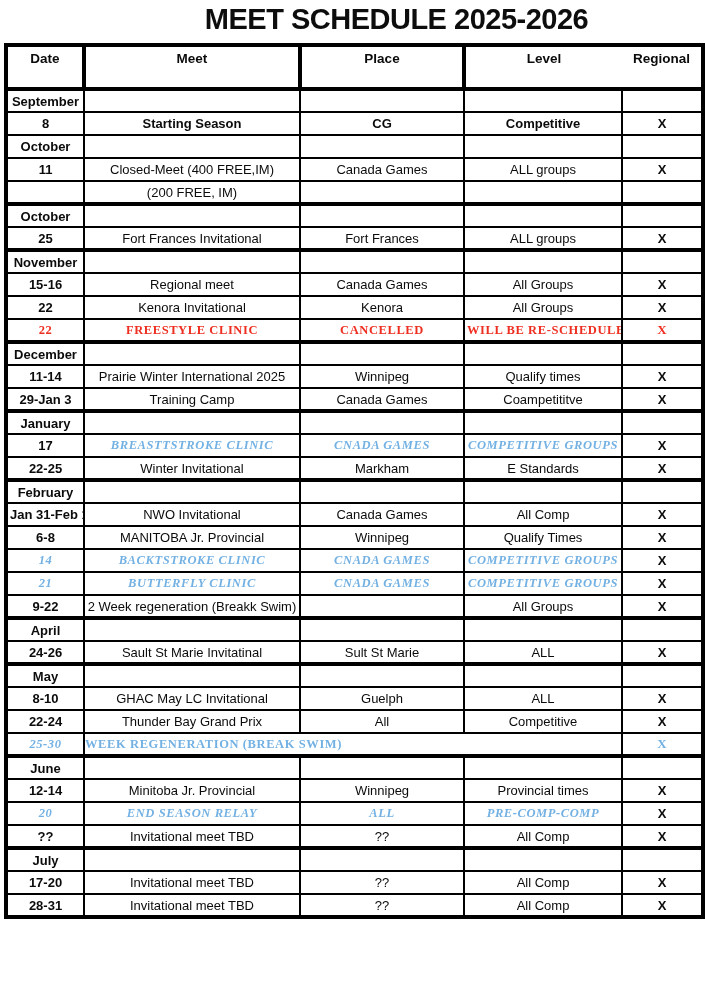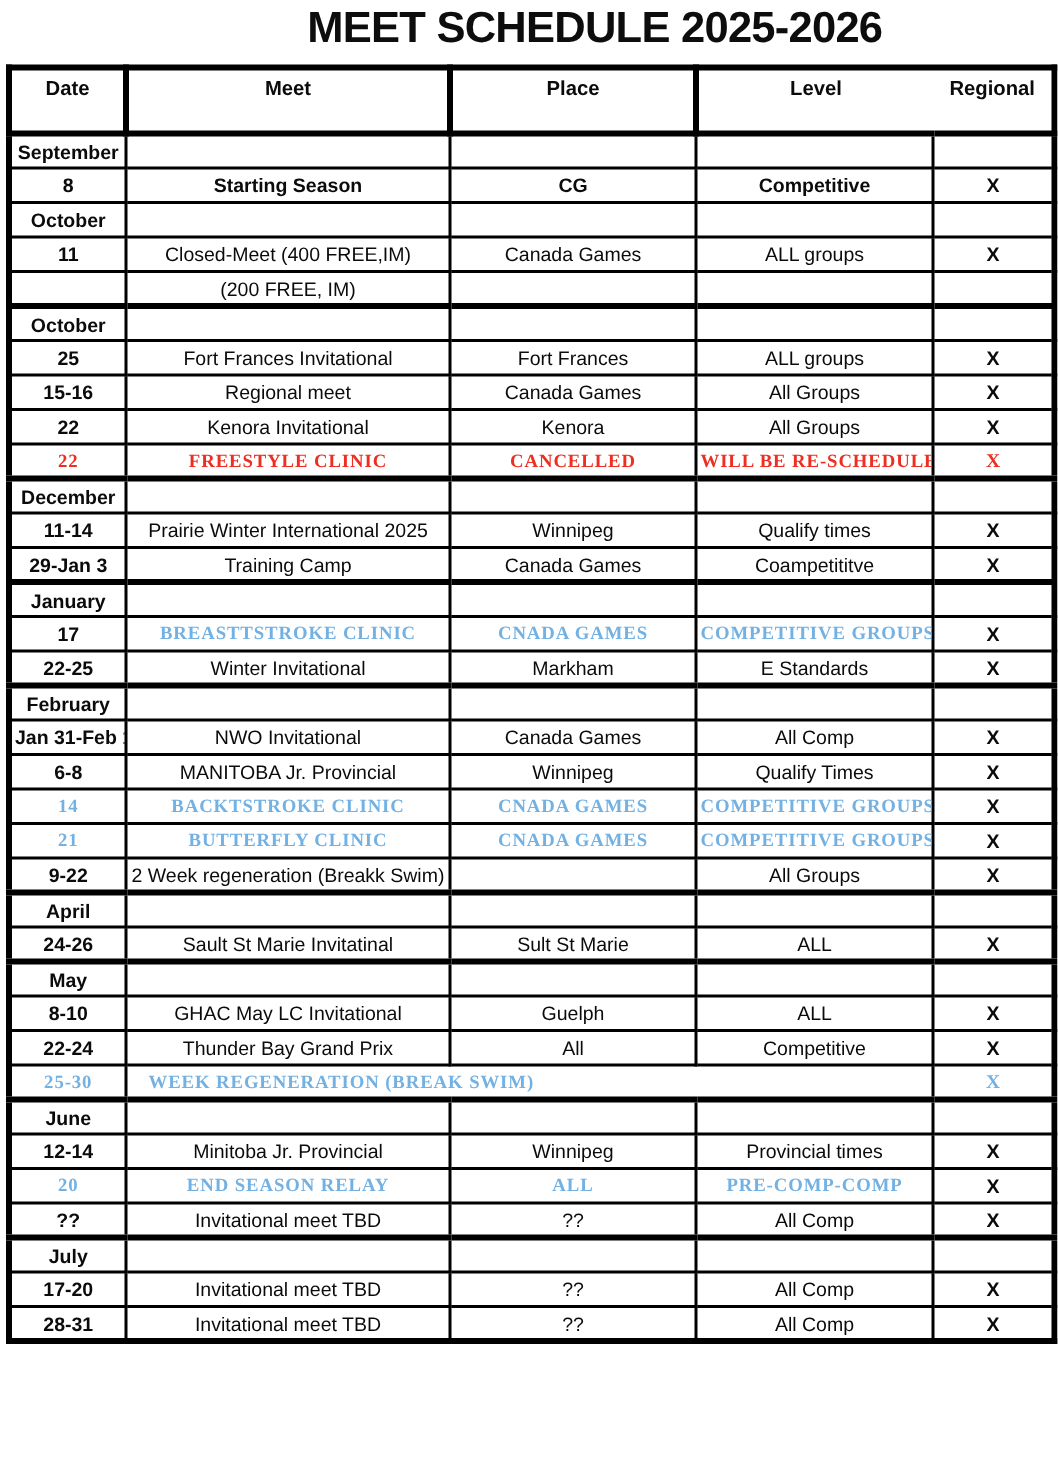--- a/index.html
+++ b/index.html
@@ -50,22 +50,22 @@
   tr.sec td { border-top: 4px solid #000; }
 
   
   td.month      { font-weight: bold; }
   td.month-deco { font-weight: bold; font-family: "Liberation Serif", serif; letter-spacing: 1px; font-size: 13px; }
   td.date       { font-weight: bold; }
   td.bold       { font-weight: bold; }
   td.x          { font-weight: bold; }
   td.plain      { font-weight: normal; }
   td.deco-red   { font-family: "Liberation Serif", serif; font-weight: bold; letter-spacing: 0.6px; color: var(--red, #ee2e20); font-size: 12.5px; }
-  td.deco-blue  { font-family: "Liberation Serif", serif; font-weight: bold; letter-spacing: 0.6px; color: var(--blue, #73b1e3); font-size: 12.5px; }
-  td.deco-blue-left { font-family: "Liberation Serif", serif; font-weight: bold; letter-spacing: 0.6px; color: var(--blue, #73b1e3); font-size: 12.5px; text-align: left; padding-left: 14px; }
+  td.deco-blue  { font-family: "Liberation Serif", serif; font-weight: bold; letter-spacing: 0.6px; color: var(--blue, #73b1e3); font-size: 12.5px; font-style: italic; }
+  td.deco-blue-left { font-family: "Liberation Serif", serif; font-weight: bold; letter-spacing: 0.6px; color: var(--blue, #73b1e3); font-size: 12.5px; text-align: left; padding-left: 0; }
   td.x-red  { font-family: "Liberation Serif", serif; font-weight: bold; color: var(--red, #ee2e20); }
   td.x-blue { font-family: "Liberation Serif", serif; font-weight: bold; color: var(--blue, #73b1e3); }
 </style>
 </head>
 <body>
 
 <h1>MEET SCHEDULE 2025-2026</h1>
 
 <table>
   <colgroup>
@@ -127,20 +127,27 @@
         <td class="plain"></td>
         <td class="plain"></td>
       </tr>
       <tr>
         <td class="date">25</td>
         <td class="plain">Fort Frances Invitational</td>
         <td class="plain">Fort Frances</td>
         <td class="plain">ALL groups</td>
         <td class="x">X</td>
       </tr>
+      <tr class="sec">
+        <td class="month">November</td>
+        <td class="plain"></td>
+        <td class="plain"></td>
+        <td class="plain"></td>
+        <td class="plain"></td>
+      </tr>
       <tr>
         <td class="date">15-16</td>
         <td class="plain">Regional meet</td>
         <td class="plain">Canada Games</td>
         <td class="plain">All Groups</td>
         <td class="x">X</td>
       </tr>
       <tr>
         <td class="date">22</td>
         <td class="plain">Kenora Invitational</td>

